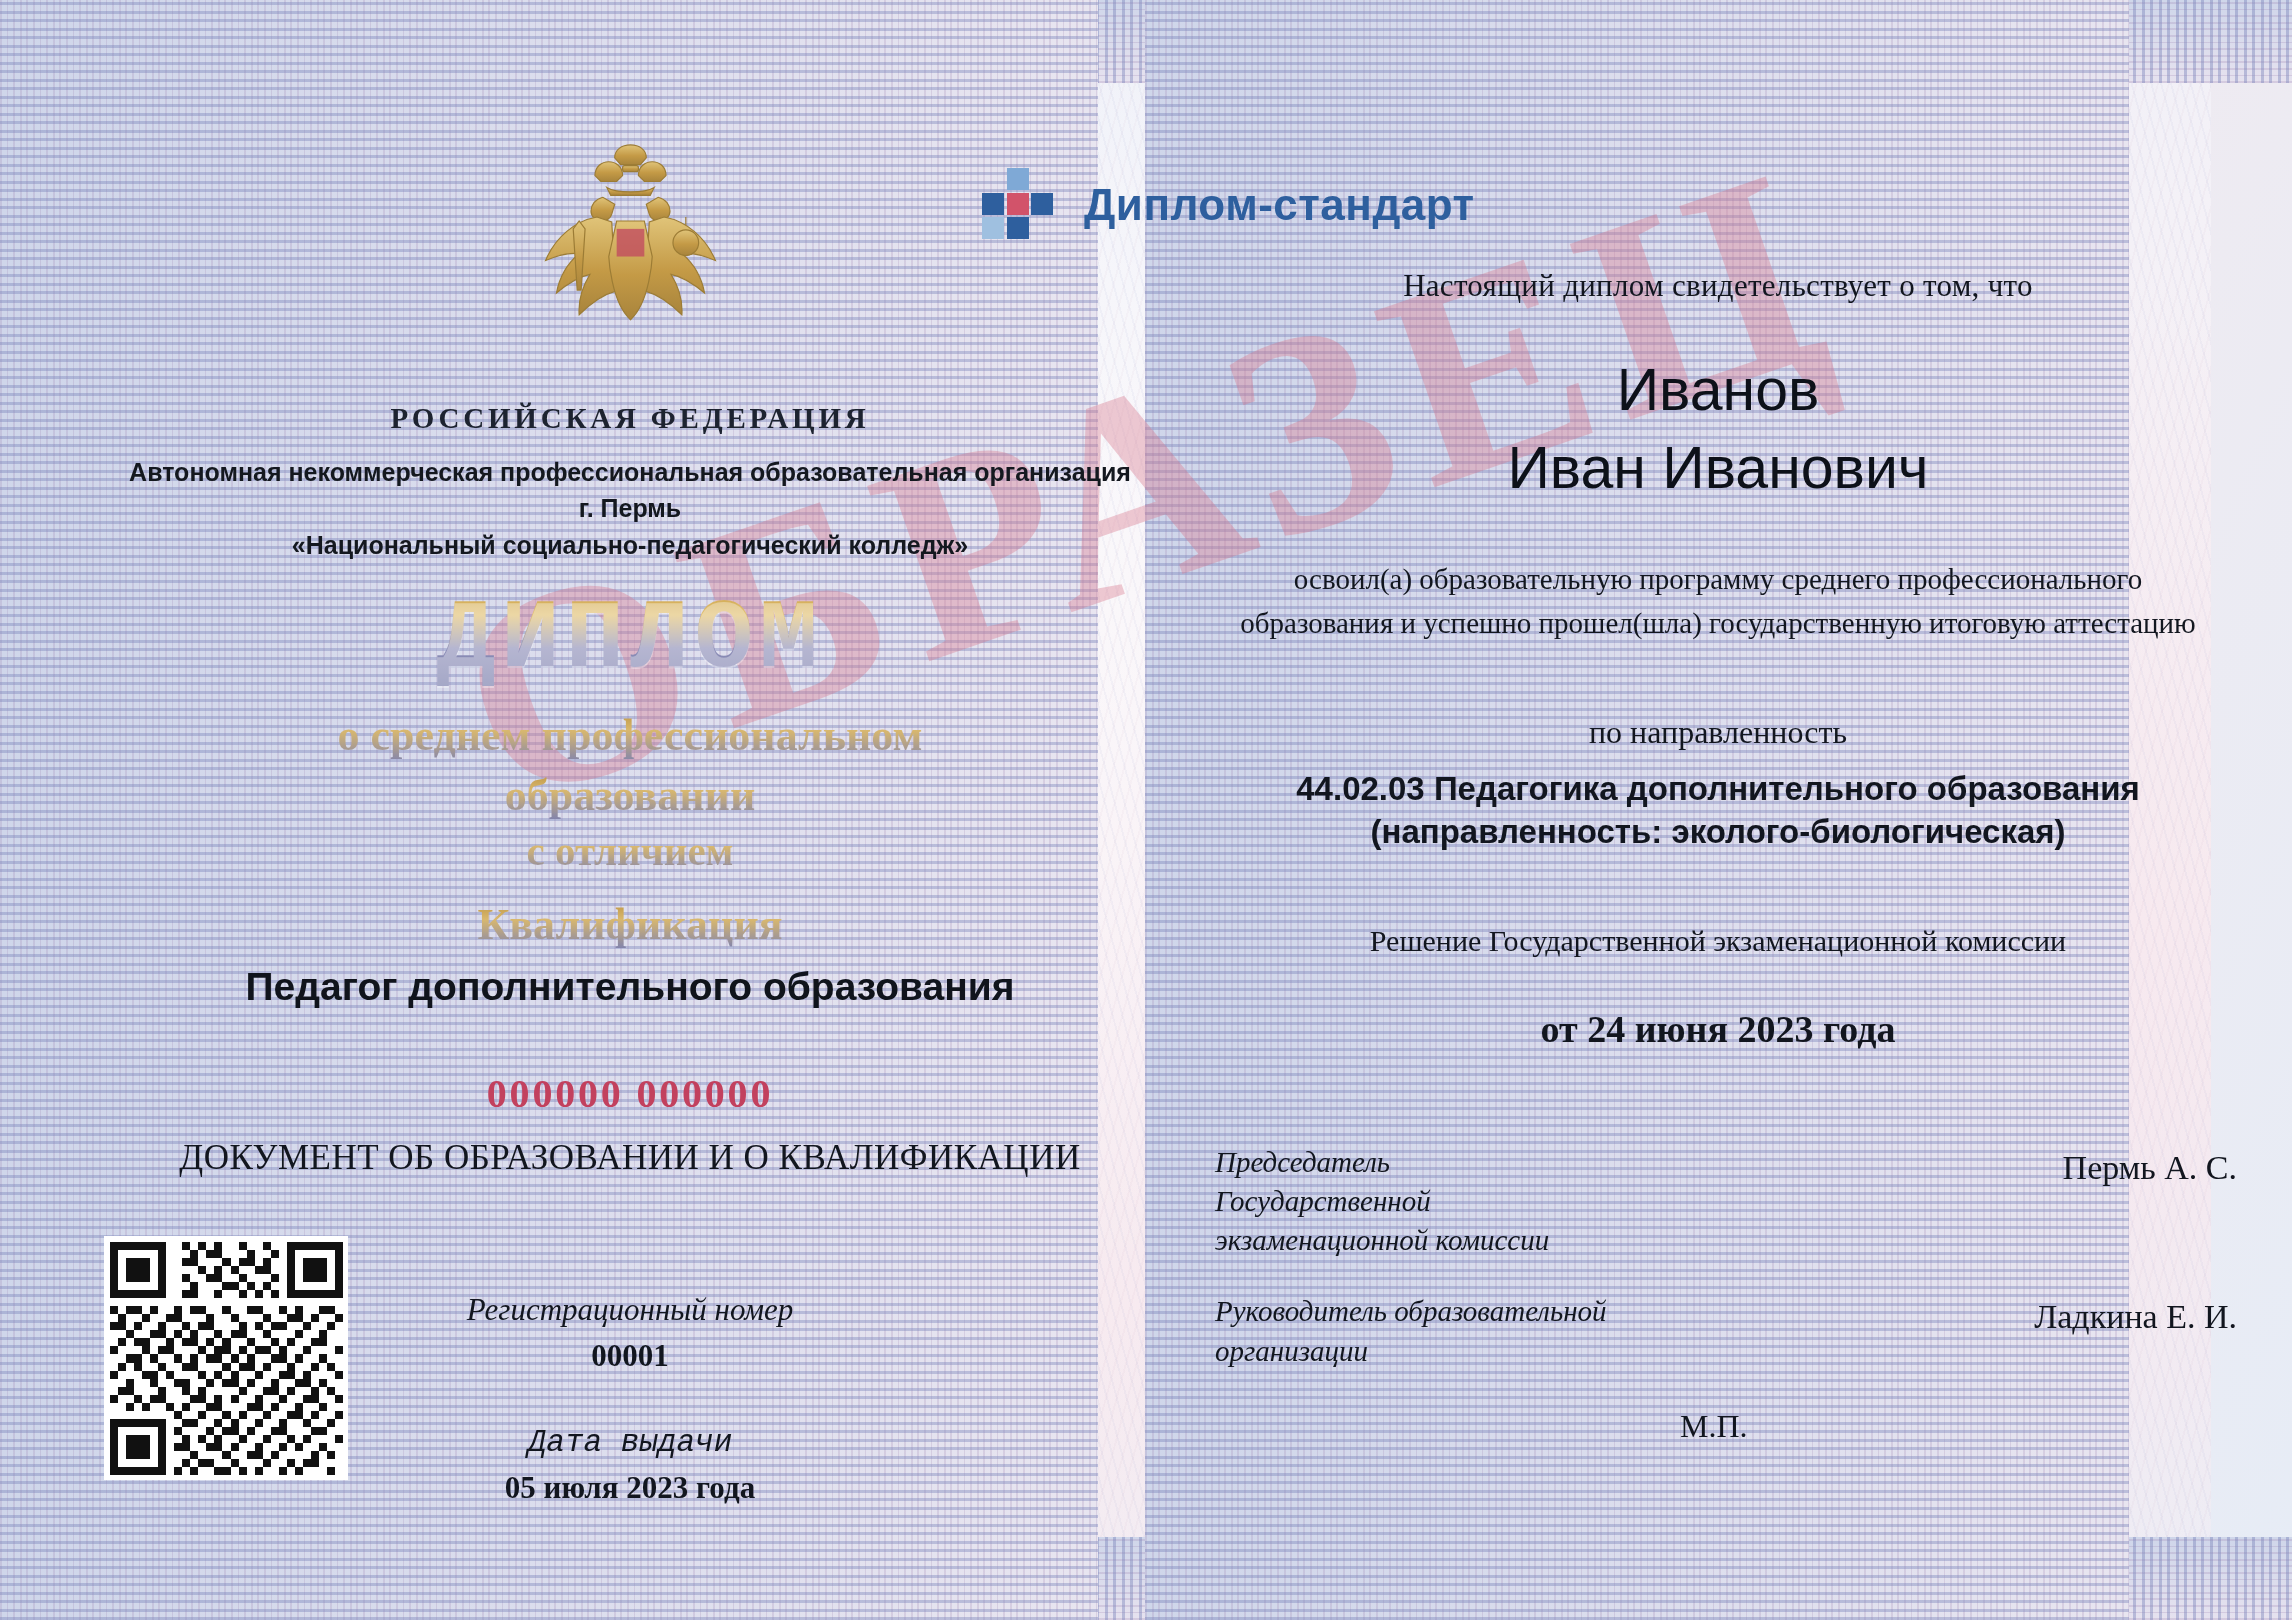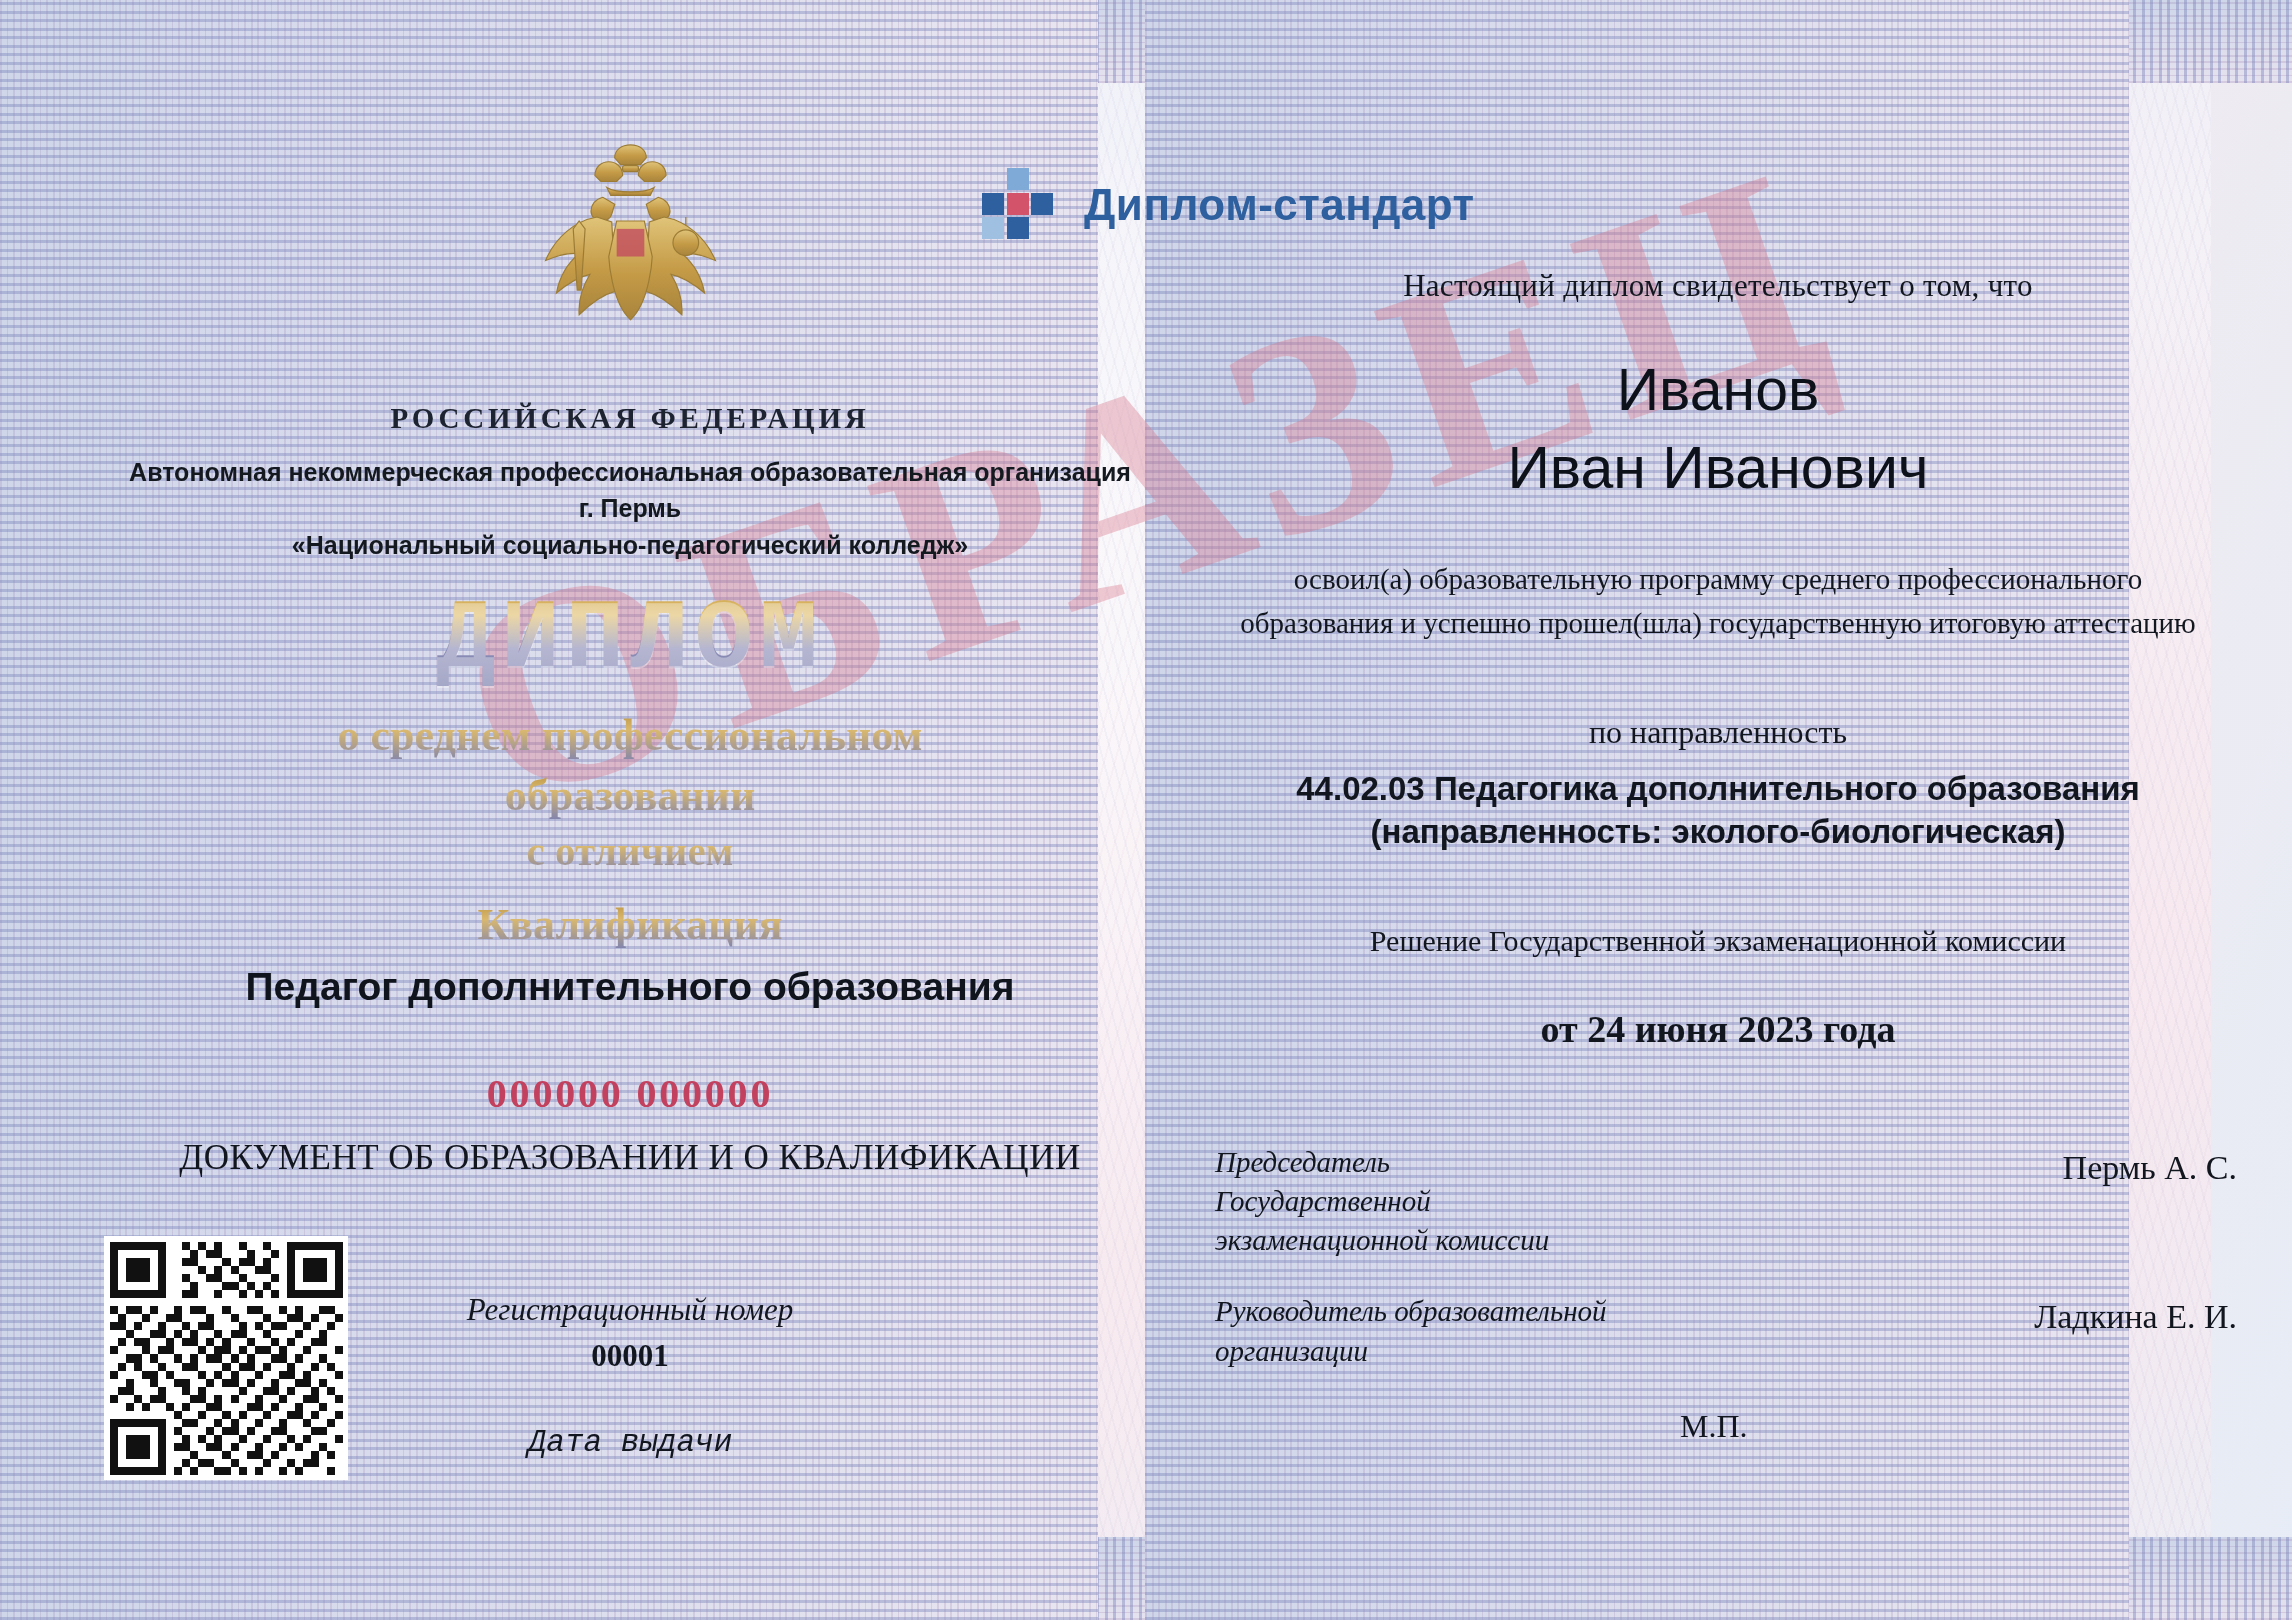--- a/index.html
+++ b/index.html
@@ -223,20 +223,21 @@
       <div class="qual-label">Квалификация</div>
       <div class="qual-value">Педагог дополнительного образования</div>
 
       <div class="blank-num">000000 000000</div>
       <div class="doc-line">ДОКУМЕНТ ОБ ОБРАЗОВАНИИ И О КВАЛИФИКАЦИИ</div>
 
       <div class="reg-label">Регистрационный номер</div>
       <div class="reg-value">00001</div>
 
       <div class="date-label">Дата выдачи</div>
+      <div class="date-value">05 июля 2023 года</div>
     </div>
 
     <div class="qr">
       <svg viewBox="0 0 29 29" width="233" height="233" shape-rendering="crispEdges">
         <rect width="29" height="29" fill="#fff"></rect>
         <g fill="#111">
           <rect x="0" y="0" width="7" height="1"></rect>
             <rect x="0" y="6" width="7" height="1"></rect>
           <rect x="0" y="0" width="1" height="7"></rect>
             <rect x="6" y="0" width="1" height="7"></rect>

